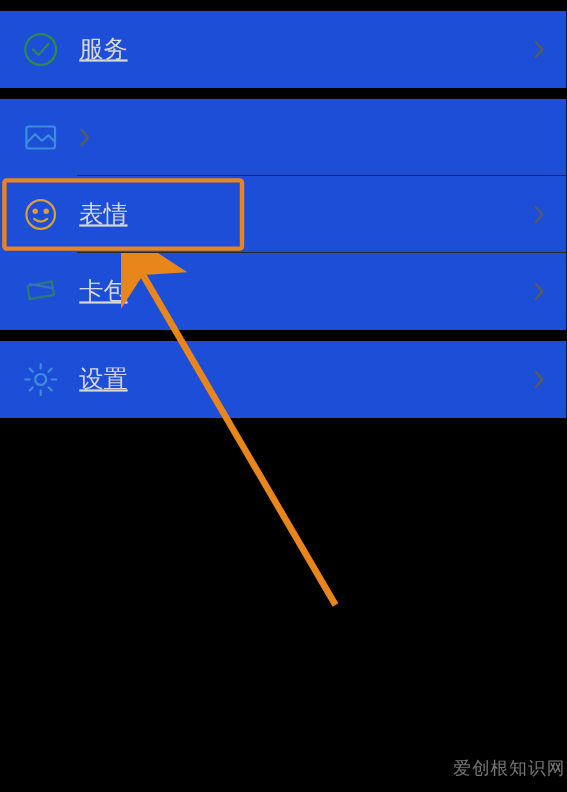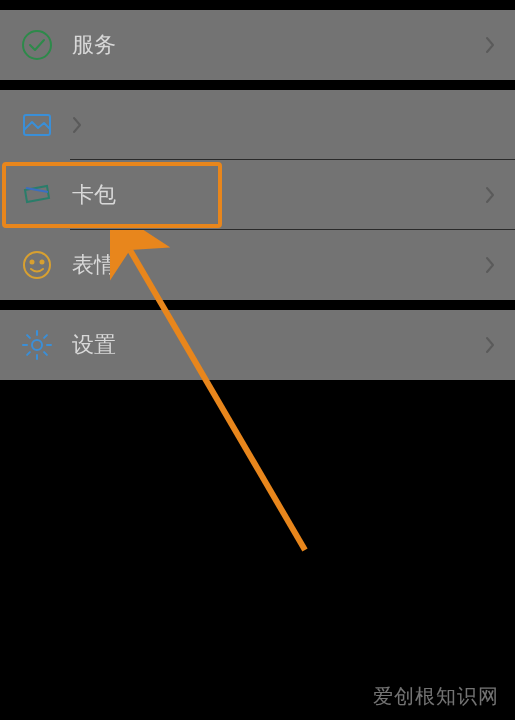--- a/index.html
+++ b/index.html
@@ -14,21 +14,22 @@
       font-family: -apple-system, BlinkMacSystemFont, "Segoe UI", sans-serif;
       color: #d8d8d8;
       position: relative;
       overflow: hidden;
     }
     .section-gap {
       height: 10px;
       background: #000000;
     }
     .menu-group {
-      background: #737373;
+      background: #1d4ed8;
+      text-decoration: underline;
     }
     .menu-item {
       display: flex;
       align-items: center;
       height: 70px;
       padding: 0 20px;
       position: relative;
       cursor: pointer;
     }
     .menu-item:not(:last-child)::after {
@@ -70,22 +71,22 @@
       position: absolute;
       pointer-events: none;
     }
     .arrow-annotation {
       position: absolute;
       pointer-events: none;
     }
     .watermark {
       position: absolute;
       bottom: 10px;
-      right: 16px;
-      font-size: 20px;
+      right: 1px;
+      font-size: 16px;
       color: rgba(255,255,255,0.45);
       letter-spacing: 1px;
     }
   </style>
 </head>
 <body>
 
 <div class="section-gap"></div>
 
 <div class="menu-group">
@@ -119,43 +120,43 @@
     </span>
     <span class="chevron">
       <svg viewBox="0 0 10 18" fill="none" stroke="#5a5a5a" stroke-width="2">
         <path d="M2 2 L8 9 L2 16" stroke-linecap="round" stroke-linejoin="round"></path>
       </svg>
     </span>
   </div>
 
   <div class="menu-item">
     <span class="icon-wrap">
-      <svg viewBox="0 0 34 34" fill="none" stroke-width="2">
-        <path d="M5 12 L27 8 L29 20 L7 24 Z" stroke="#2a7d6a"></path>
-        <path d="M6 10 L28 14" stroke="#3a6fc0"></path>
+      <svg viewBox="0 0 34 34" fill="none" stroke="#d8a030" stroke-width="2">
+        <circle cx="17" cy="17" r="13"></circle>
+        <circle cx="12" cy="14" r="1.5" fill="#d8a030"></circle>
+        <circle cx="22" cy="14" r="1.5" fill="#d8a030"></circle>
+        <path d="M11 21 Q17 26 23 21" stroke-linecap="round"></path>
       </svg>
     </span>
-    <span class="menu-label">卡包</span>
+    <span class="menu-label">表情</span>
     <span class="chevron">
       <svg viewBox="0 0 10 18" fill="none" stroke="#5a5a5a" stroke-width="2">
         <path d="M2 2 L8 9 L2 16" stroke-linecap="round" stroke-linejoin="round"></path>
       </svg>
     </span>
   </div>
 
   <div class="menu-item">
     <span class="icon-wrap">
-      <svg viewBox="0 0 34 34" fill="none" stroke="#d8a030" stroke-width="2">
-        <circle cx="17" cy="17" r="13"></circle>
-        <circle cx="12" cy="14" r="1.5" fill="#d8a030"></circle>
-        <circle cx="22" cy="14" r="1.5" fill="#d8a030"></circle>
-        <path d="M11 21 Q17 26 23 21" stroke-linecap="round"></path>
+      <svg viewBox="0 0 34 34" fill="none" stroke-width="2">
+        <path d="M5 12 L27 8 L29 20 L7 24 Z" stroke="#2a7d6a"></path>
+        <path d="M6 10 L28 14" stroke="#3a6fc0"></path>
       </svg>
     </span>
-    <span class="menu-label">表情</span>
+    <span class="menu-label">卡包</span>
     <span class="chevron">
       <svg viewBox="0 0 10 18" fill="none" stroke="#5a5a5a" stroke-width="2">
         <path d="M2 2 L8 9 L2 16" stroke-linecap="round" stroke-linejoin="round"></path>
       </svg>
     </span>
   </div>
 
 </div>
 
 <div class="section-gap"></div>

